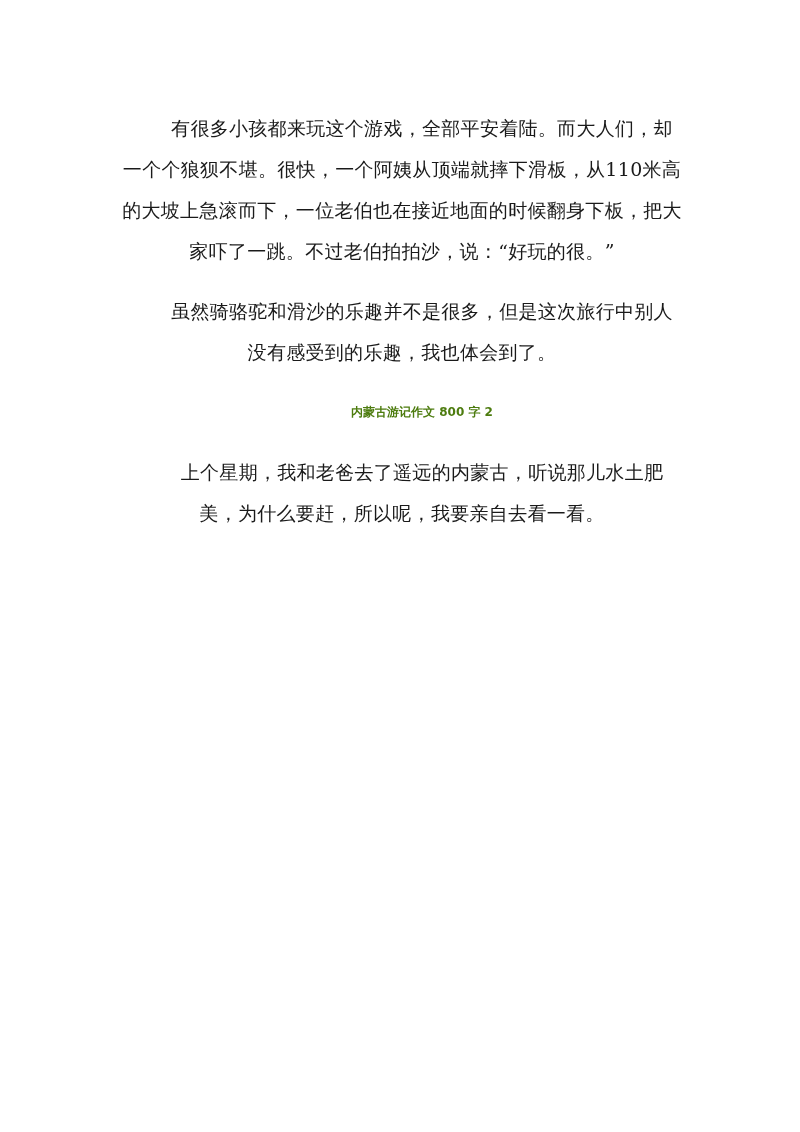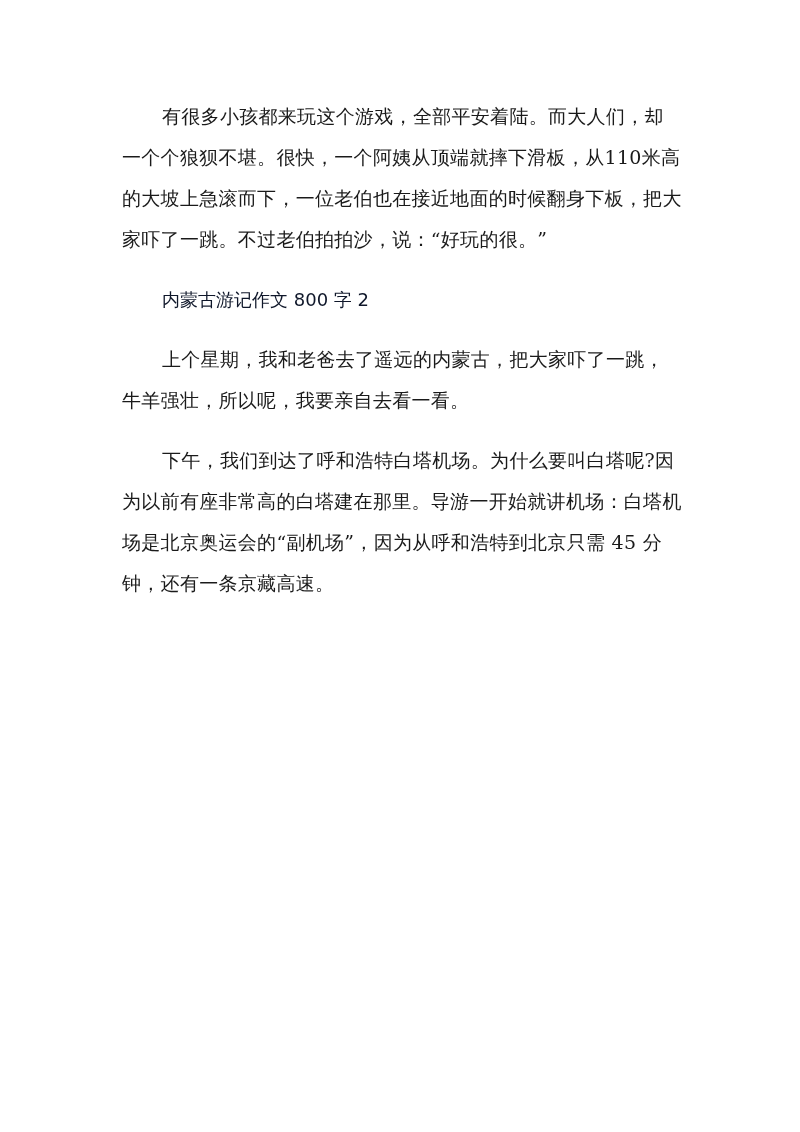--- a/index.html
+++ b/index.html
@@ -1,44 +1,44 @@
 <!DOCTYPE html>
 <html><head>
   <meta charset="utf-8">
   <style>
     html, body { margin: 0; padding: 0; background: #ffffff; }
     body { width: 800px; height: 1132px; position: relative; overflow: hidden; }
     .page {
       position: absolute; left: 0; top: 0; width: 800px; height: 1132px; background: #fff;
     }
     .content {
-      position: absolute; left: 122px; top: 96px; width: 560px;
+      position: absolute; left: 122px; top: 108px; width: 560px;
       font-family: "DejaVu Serif", "Liberation Serif", serif;
-      font-size: 19px; color: #1a1a1a;
+      font-size: 19px; color: #1a1a1a; text-align: center;
     }
     .para {
       margin: 0 0 19px 0;
       line-height: 41px;
       text-indent: 40px;
       letter-spacing: 0.3px;
       word-break: break-all;
     }
     .heading {
       margin: 0 0 19px 0;
       line-height: 41px;
       text-indent: 40px;
-      color: #0f172a;
+      color: #4d7c0f;
       font-family: "DejaVu Sans", "Liberation Sans", sans-serif;
-      font-weight: normal;
-      font-size: 18px;
+      font-weight: bold;
+      font-size: 12px;
     }
   </style>
 </head>
 <body>
 
 <div class="page">
   <div class="content">
     <p class="para">有很多小孩都来玩这个游戏，全部平安着陆。而大人们，却一个个狼狈不堪。很快，一个阿姨从顶端就摔下滑板，从110米高的大坡上急滚而下，一位老伯也在接近地面的时候翻身下板，把大家吓了一跳。不过老伯拍拍沙，说：“好玩的很。”</p>
+    <p class="para">虽然骑骆驼和滑沙的乐趣并不是很多，但是这次旅行中别人没有感受到的乐趣，我也体会到了。</p>
     <p class="heading">内蒙古游记作文 800 字 2</p>
-    <p class="para">上个星期，我和老爸去了遥远的内蒙古，把大家吓了一跳，牛羊强壮，所以呢，我要亲自去看一看。</p>
-    <p class="para">下午，我们到达了呼和浩特白塔机场。为什么要叫白塔呢?因为以前有座非常高的白塔建在那里。导游一开始就讲机场：白塔机场是北京奥运会的“副机场”，因为从呼和浩特到北京只需 45 分钟，还有一条京藏高速。</p>
+    <p class="para">上个星期，我和老爸去了遥远的内蒙古，听说那儿水土肥美，为什么要赶，所以呢，我要亲自去看一看。</p>
   </div>
 </div>
 
 </body></html>

